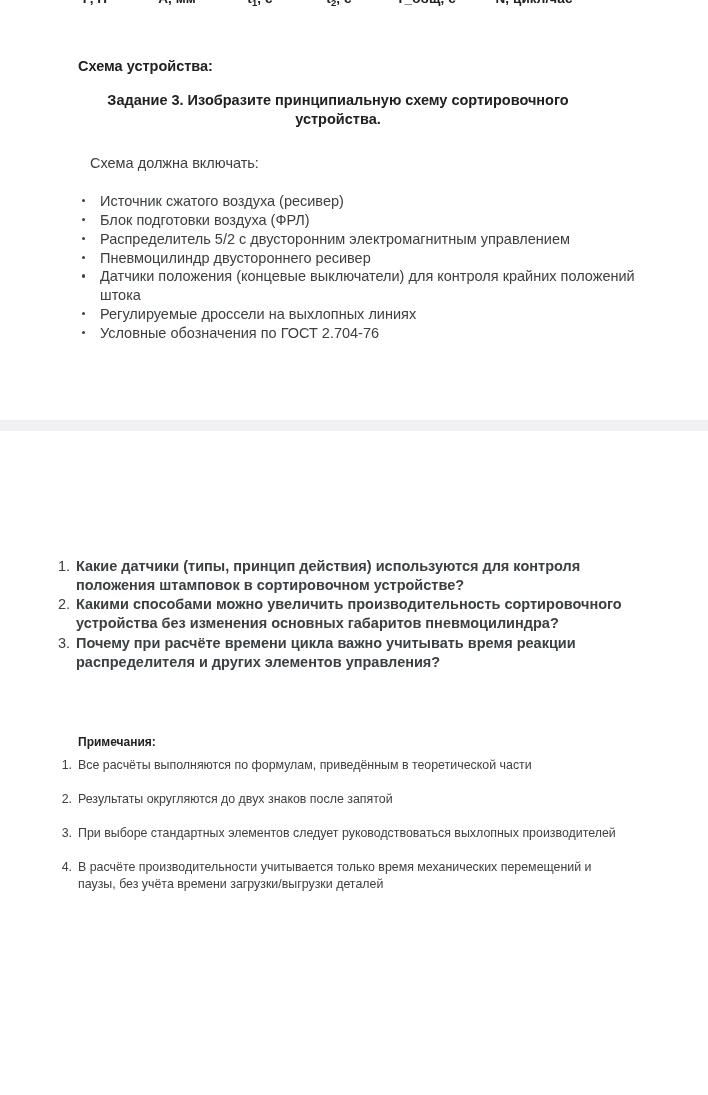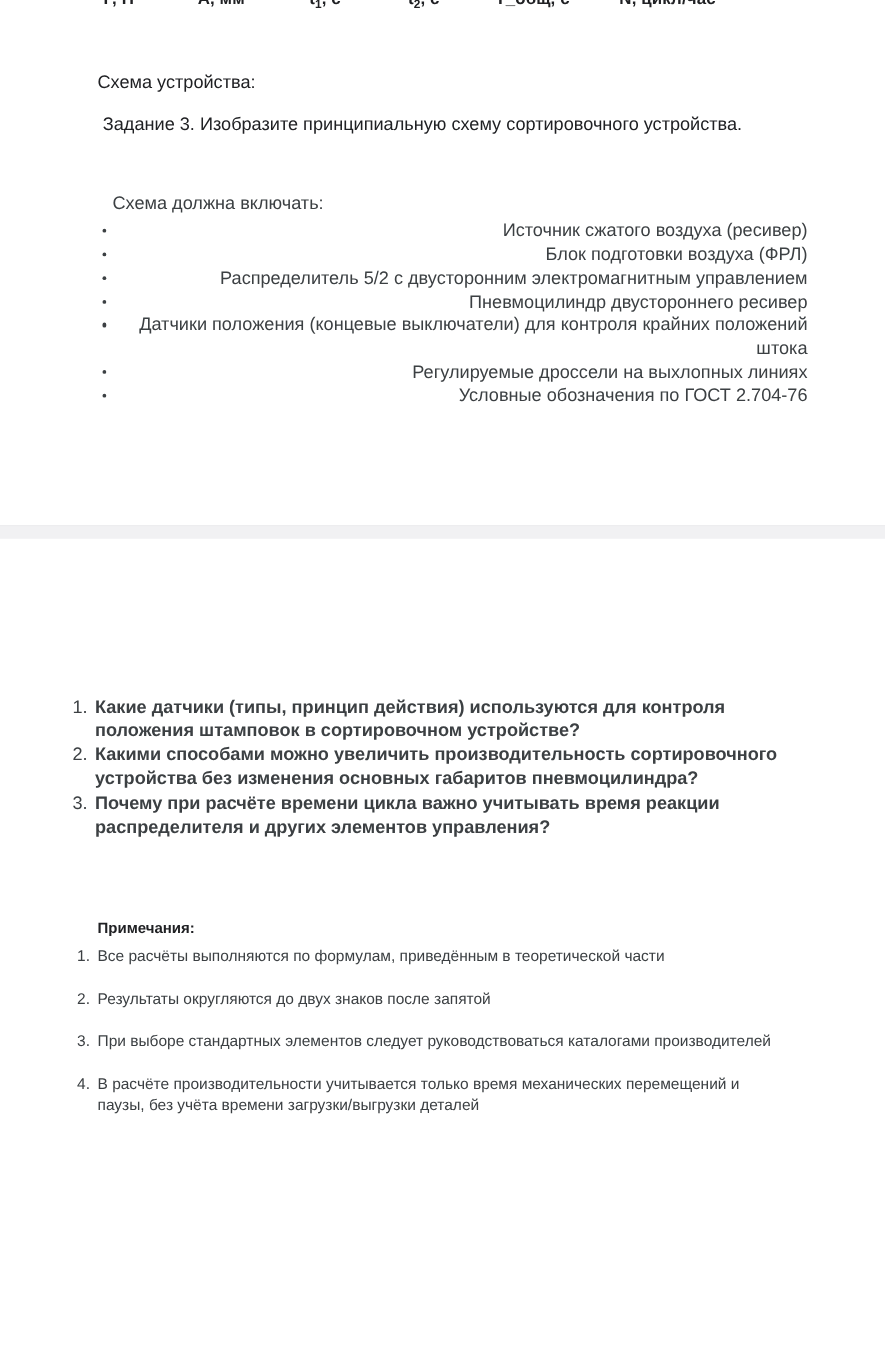--- a/index.html
+++ b/index.html
@@ -67,47 +67,46 @@
   .th sub {
     font-size: 9.5px;
     vertical-align: baseline;
     position: relative;
     top: 3px;
   }
 
   
   .h-bold {
     font-size: 14.5px;
-    font-weight: normal;
+    font-weight: bold;
     color: #202124;
     line-height: 1.32;
     margin: 0;
   }
   .p-reg {
     font-size: 14.5px;
     font-weight: normal;
     color: #3c4043;
     line-height: 1.32;
     margin: 12px;
   }
 
   #heading-scheme       { position: absolute; top: 57px;  left: 78px; }
   #heading-task3        { position: absolute; top: 91px;  left: 78px; width: 520px; text-align: center; }
   #paragraph-must-include { position: absolute; top: 142px; left: 78px; }
 
   
   #scheme-bullet-list {
     position: absolute;
-    top: 176px;
+    top: 192px;
     left: 78px;
     width: 568px;
     margin: 0;
     padding: 0;
     list-style: none;
-    text-align: right;
   }
   #scheme-bullet-list li {
     position: relative;
     padding-left: 22px;
     font-size: 14.5px;
     line-height: 1.3;
     color: #3c4043;
     margin-bottom: 0px;
   }
   #scheme-bullet-list li .bullet-dot {
@@ -293,21 +292,21 @@
     <li>
       <span class="num">1.</span>
       <span class="n-text">Все расчёты выполняются по формулам, приведённым в теоретической части</span>
     </li>
     <li>
       <span class="num">2.</span>
       <span class="n-text">Результаты округляются до двух знаков после запятой</span>
     </li>
     <li>
       <span class="num">3.</span>
-      <span class="n-text">При выборе стандартных элементов следует руководствоваться каталогами производителей</span>
+      <span class="n-text">При выборе стандартных элементов следует руководствоваться выхлопных производителей</span>
     </li>
     <li>
       <span class="num">4.</span>
       <span class="n-text">В расчёте производительности учитывается только время механических перемещений и паузы, без учёта времени загрузки/выгрузки деталей</span>
     </li>
   </ol>
 
 </div>
 
 </body></html>

